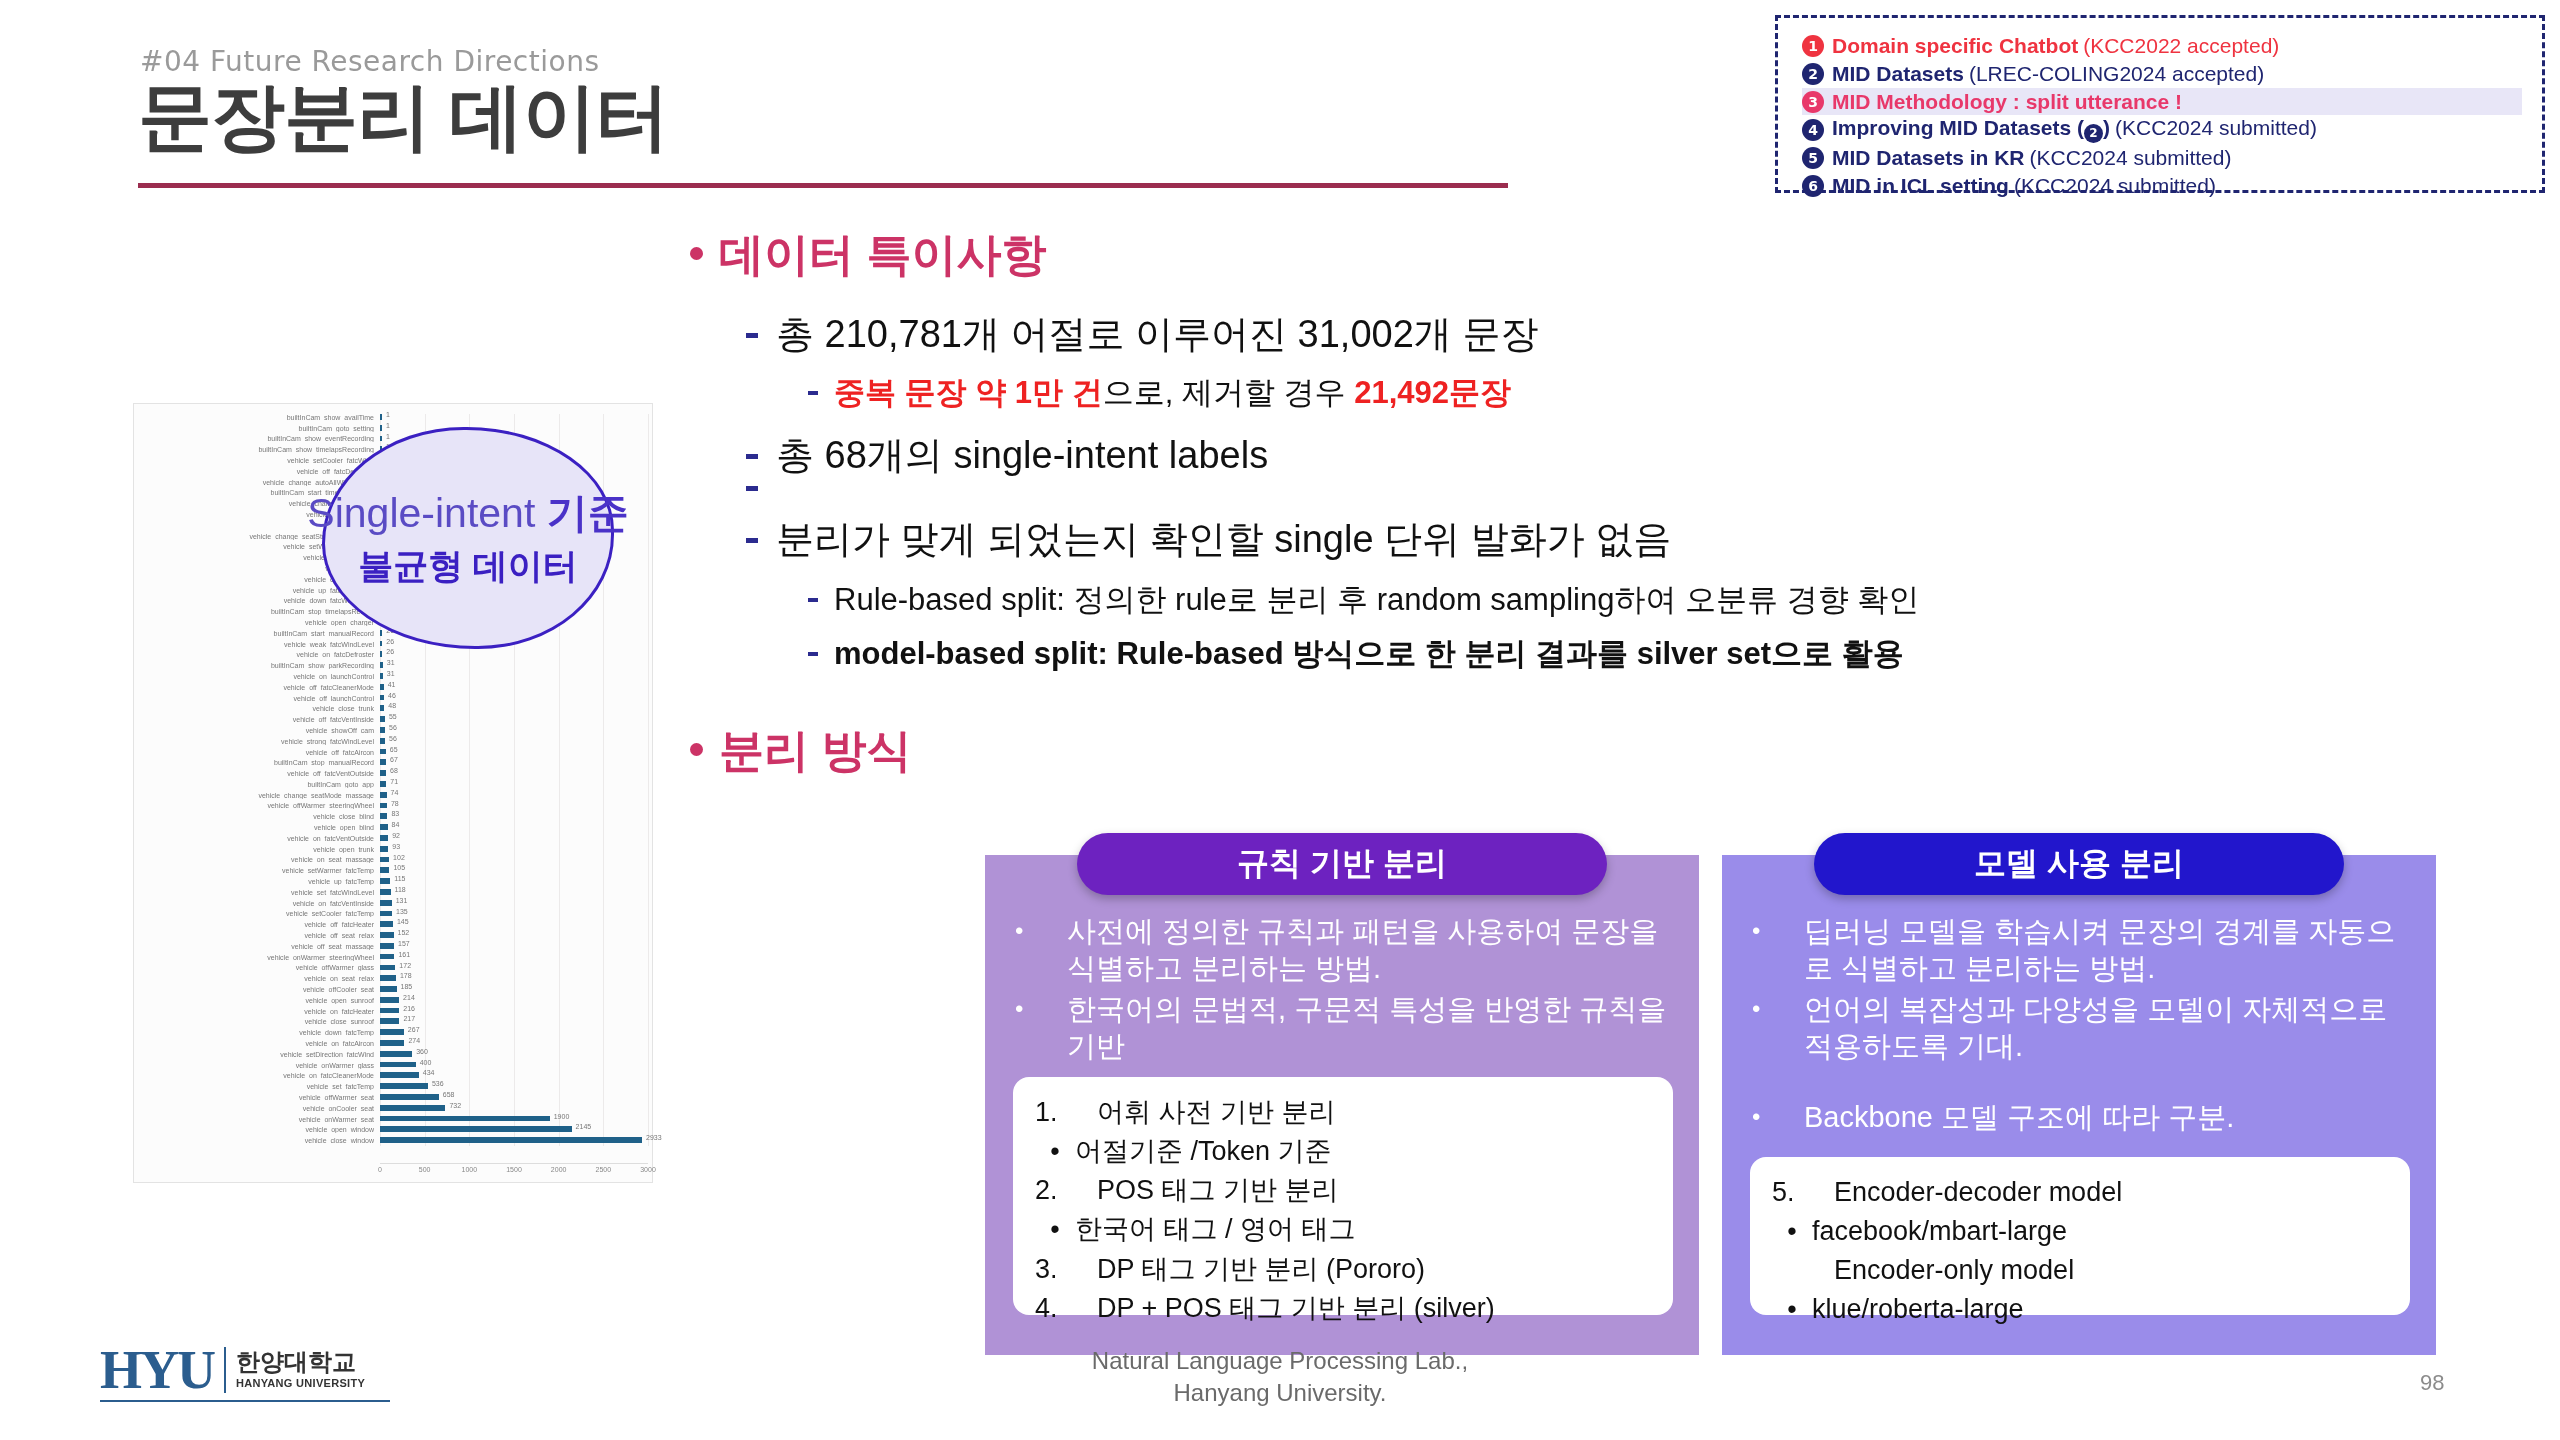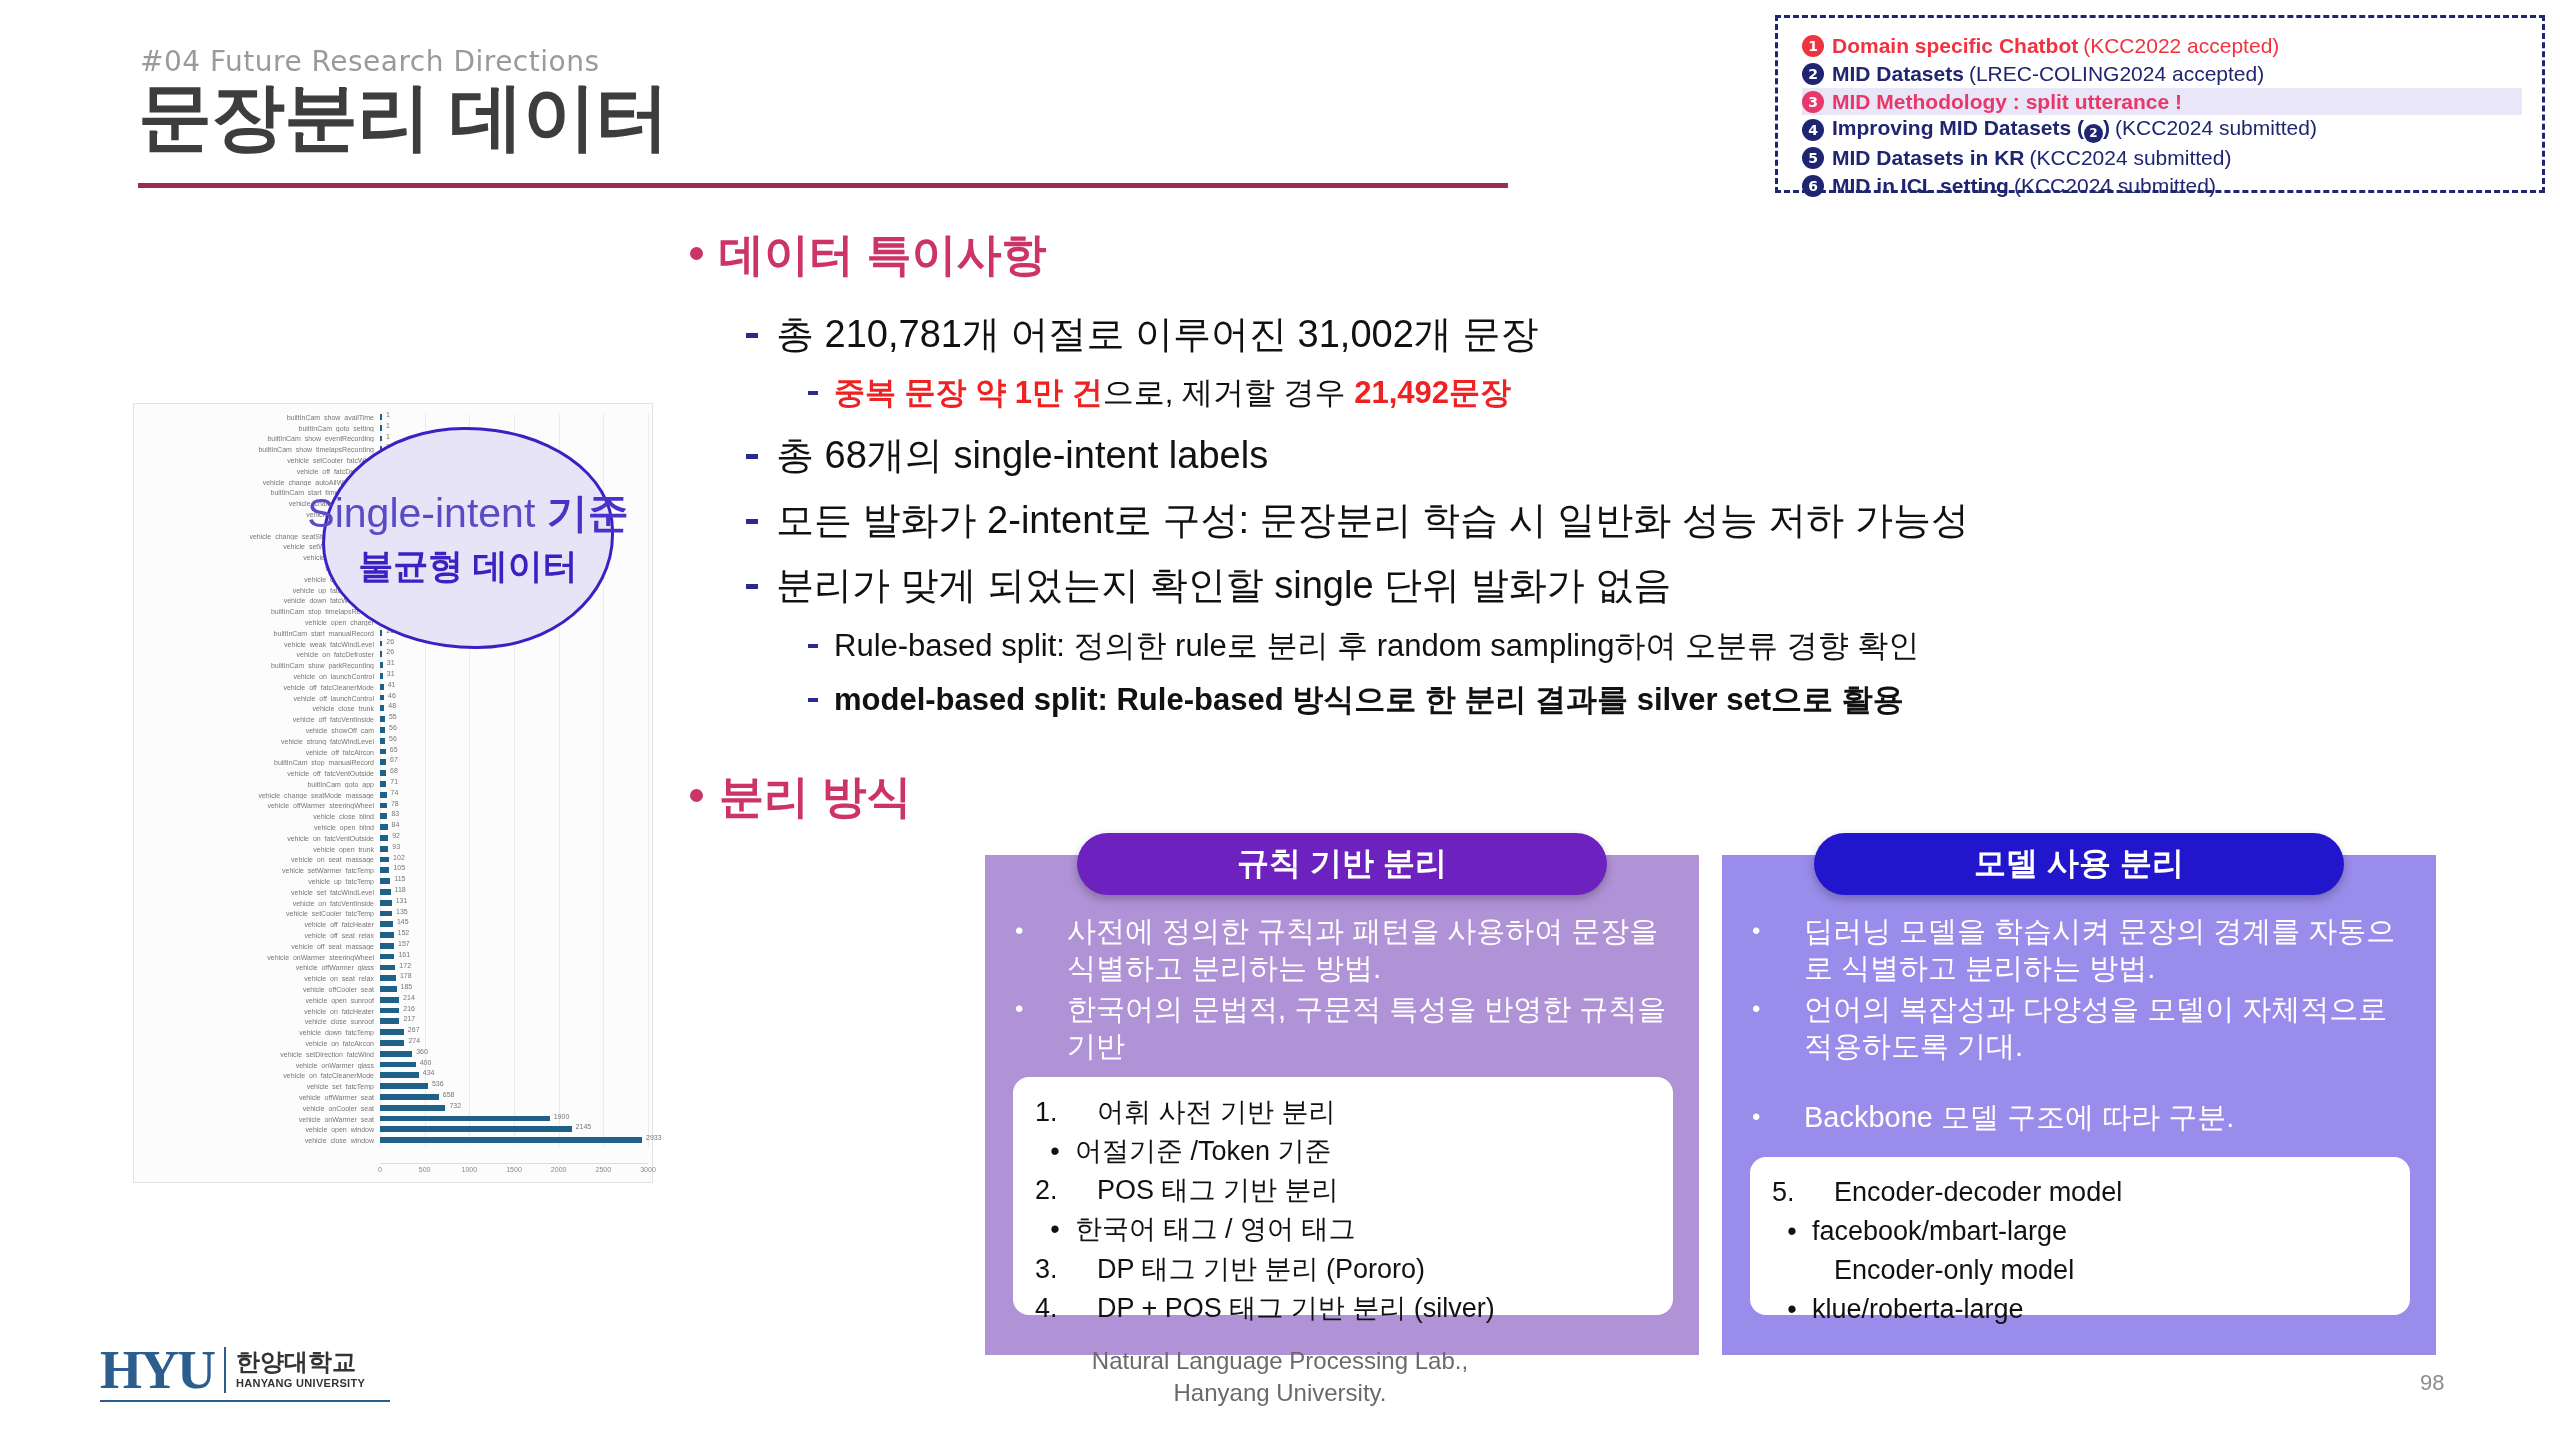--- a/index.html
+++ b/index.html
@@ -285,21 +285,20 @@
       </span>
     </div>
 
     <div class="lvl2" style="margin-bottom:14px;">
       <span class="dash"></span>
       <span>총 68개의 single-intent labels</span>
     </div>
 
     <div class="lvl2" style="margin-bottom:14px;">
       <span class="dash"></span>
-      <span>모든 발화가 2-intent로 구성: 문장분리 학습 시 일반화 성능 저하 가능성</span>
     </div>
 
     <div class="lvl2" style="margin-bottom:14px;">
       <span class="dash"></span>
       <span>분리가 맞게 되었는지 확인할 single 단위 발화가 없음</span>
     </div>
 
     <div class="lvl3" style="margin-bottom:12px;">
       <span class="dash"></span>
       <span>Rule-based split: 정의한 rule로 분리 후 random sampling하여 오분류 경향 확인</span>

